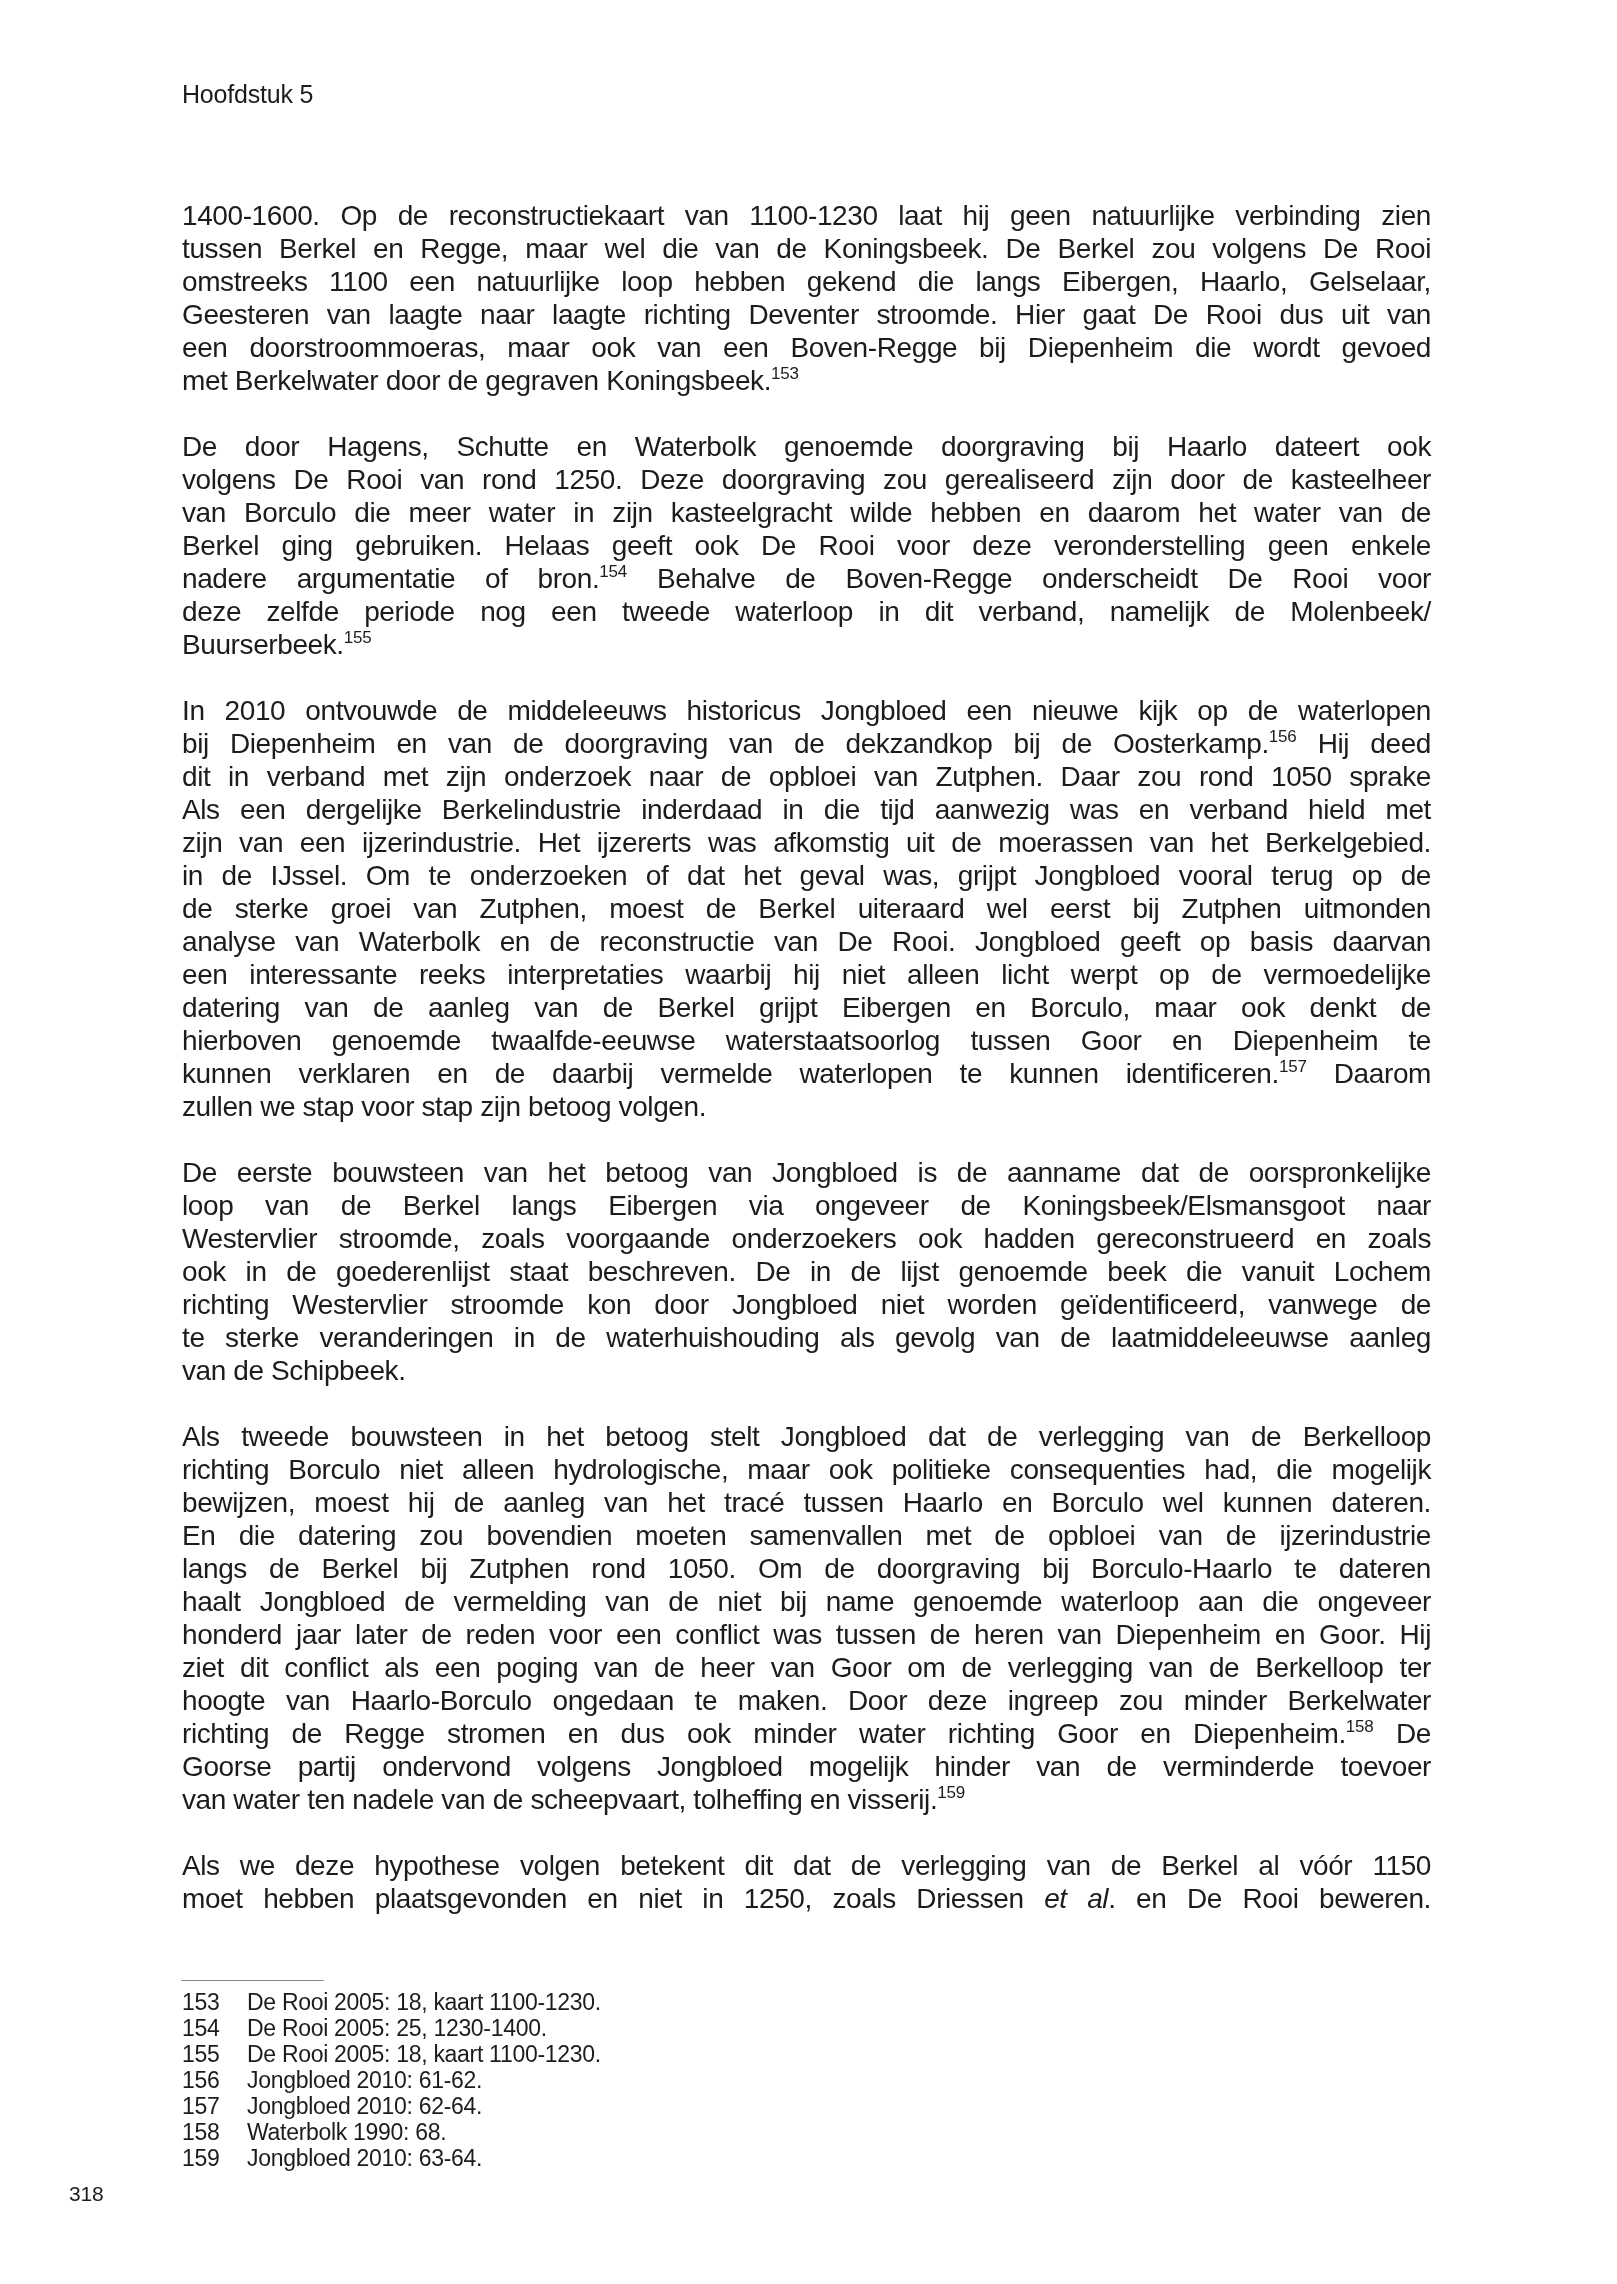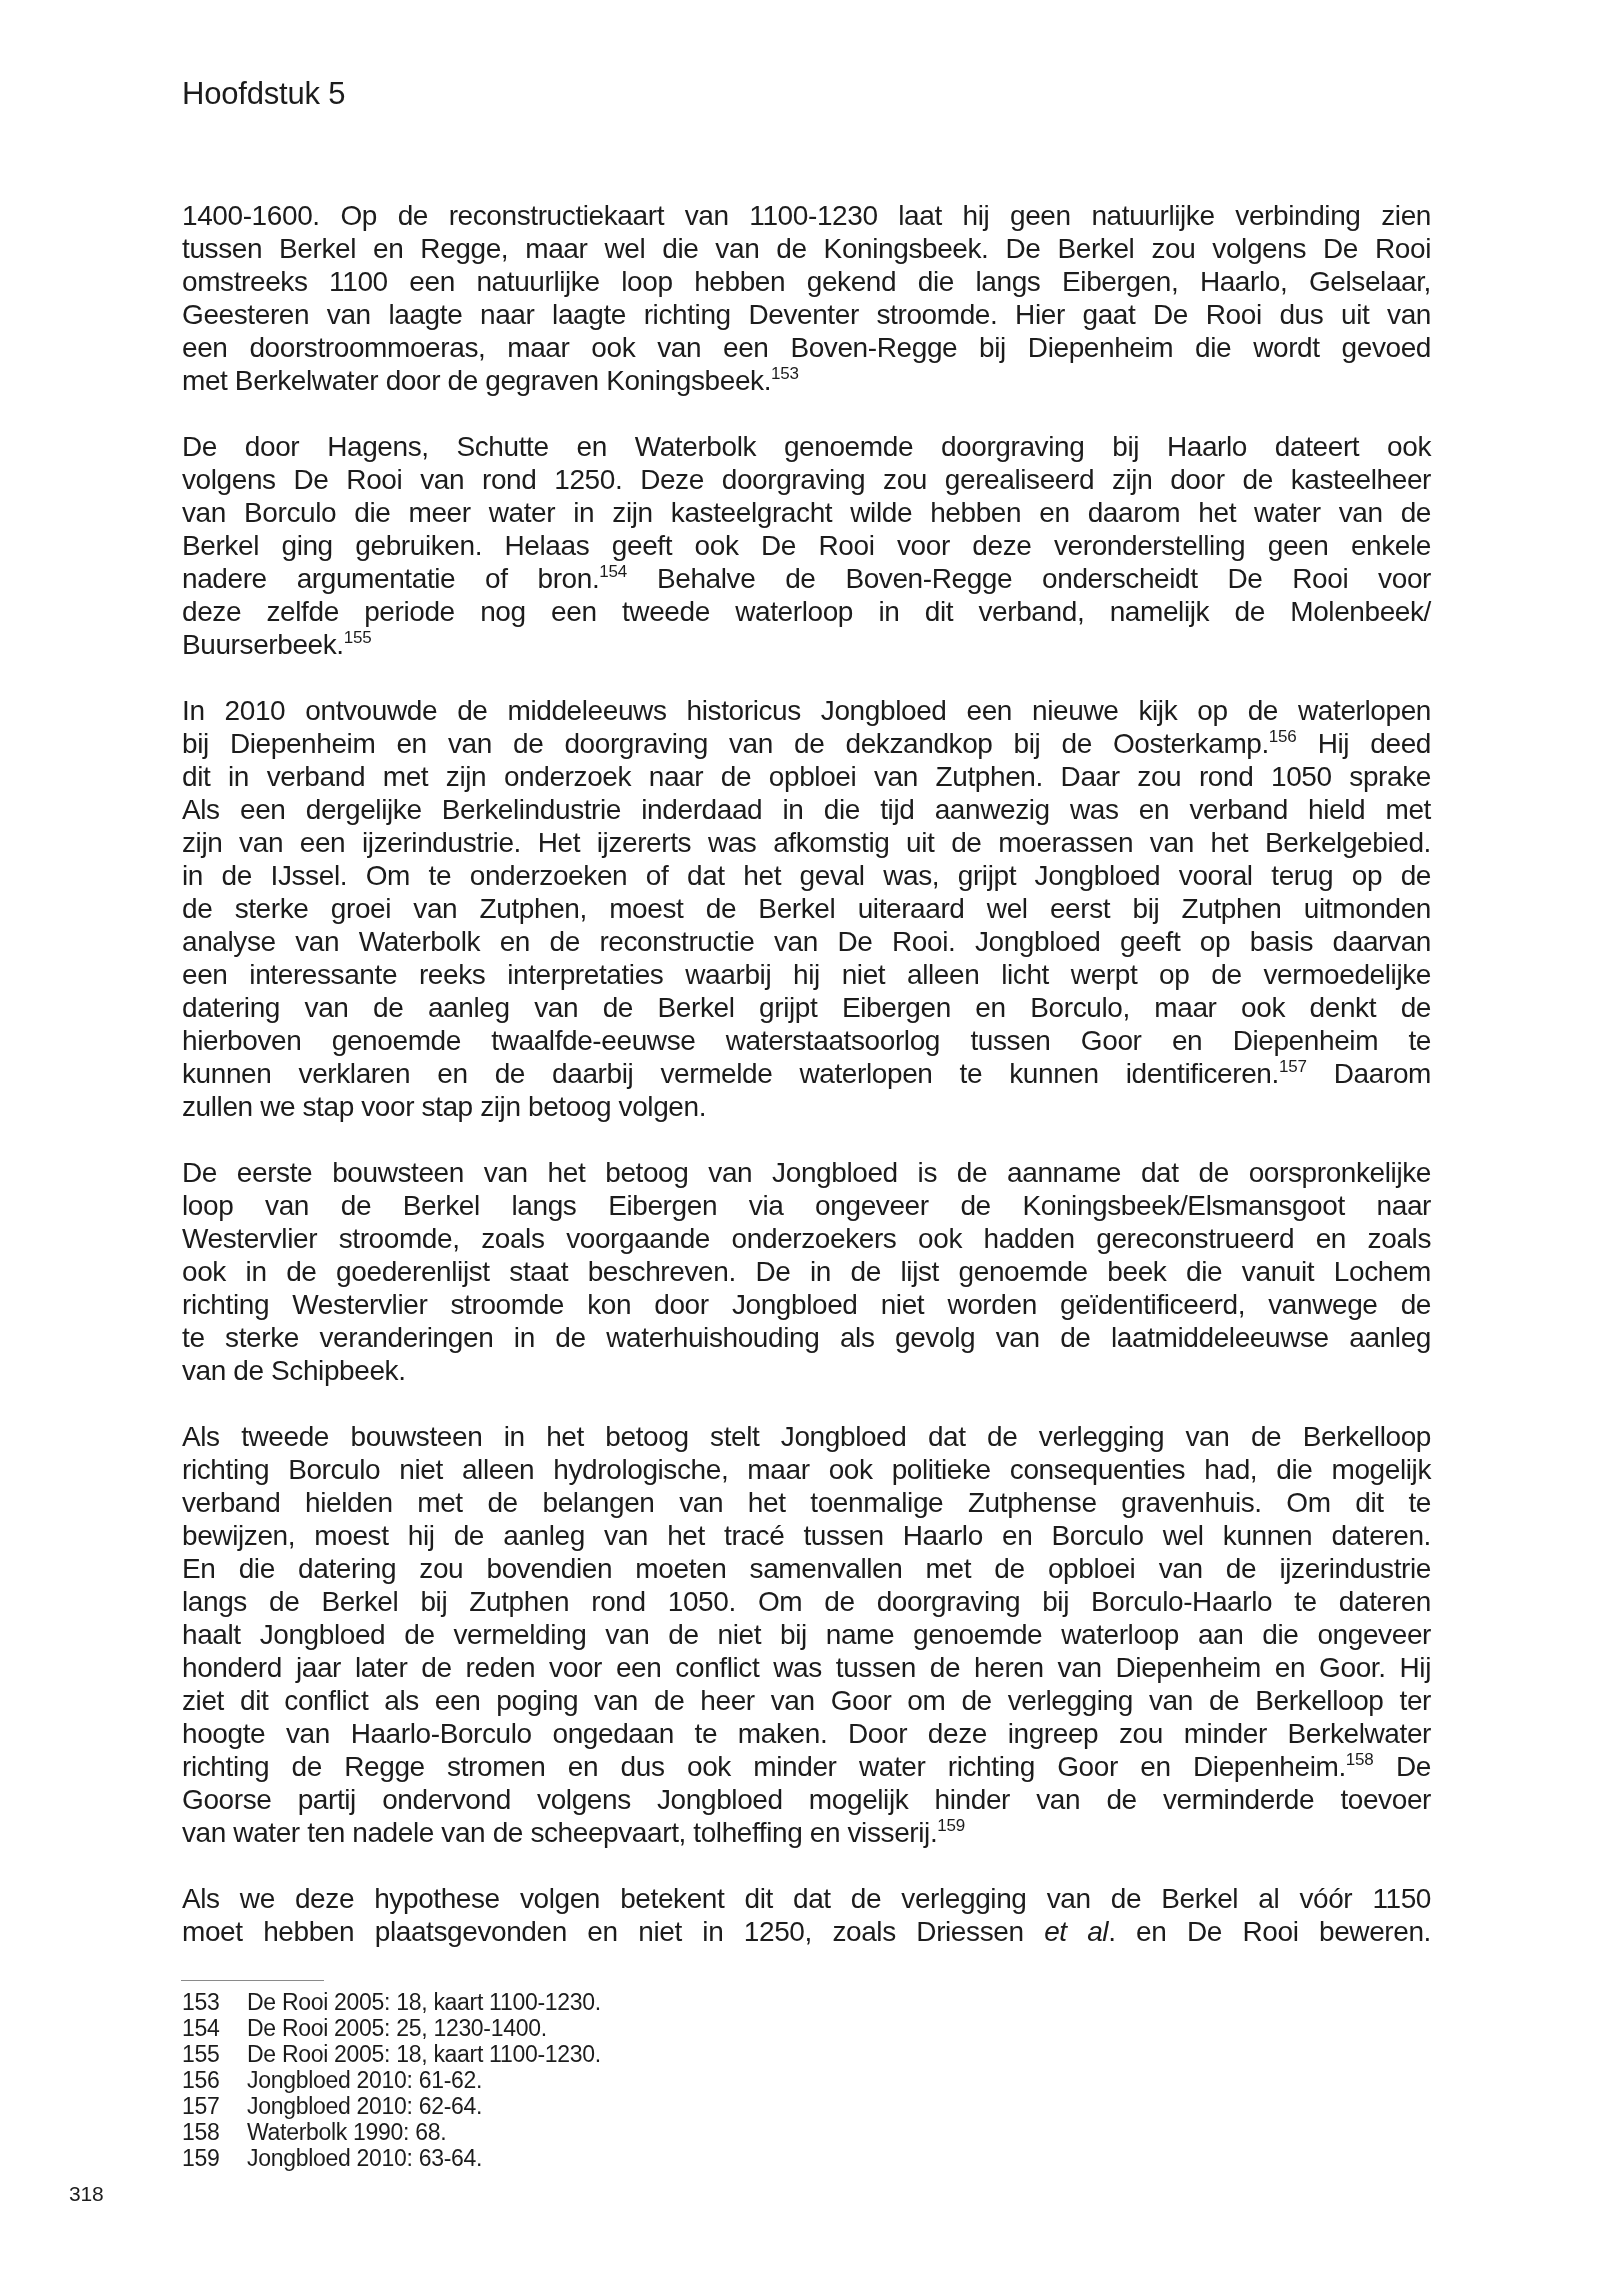--- a/index.html
+++ b/index.html
@@ -12,21 +12,21 @@
     height: 2284px;
     position: relative;
     overflow: hidden;
     color: #1c1c1c;
     font-family: "Liberation Sans", "DejaVu Sans", sans-serif;
   }
   .running-header {
     position: absolute;
     left: 182px;
     top: 79px;
-    font-size: 31px;
+    font-size: 25px;
     line-height: 30px;
     letter-spacing: -0.2px;
   }
   .body-text {
     position: absolute;
     left: 182px;
     top: 199px;
     width: 1249px;
     font-size: 28px;
     line-height: 33px;
@@ -142,21 +142,20 @@
       <div class="line"><span class="fill">loop van de Berkel langs Eibergen via ongeveer de Koningsbeek/Elsmansgoot naar</span></div>
       <div class="line"><span class="fill">Westervlier stroomde, zoals voorgaande onderzoekers ook hadden gereconstrueerd en zoals</span></div>
       <div class="line"><span class="fill">ook in de goederenlijst staat beschreven. De in de lijst genoemde beek die vanuit Lochem</span></div>
       <div class="line"><span class="fill">richting Westervlier stroomde kon door Jongbloed niet worden geïdentificeerd, vanwege de</span></div>
       <div class="line"><span class="fill">te sterke veranderingen in de waterhuishouding als gevolg van de laatmiddeleeuwse aanleg</span></div>
       <div class="line last"><span class="fill">van de Schipbeek.</span></div>
     </div>
     <div class="para">
       <div class="line"><span class="fill">Als tweede bouwsteen in het betoog stelt Jongbloed dat de verlegging van de Berkelloop</span></div>
       <div class="line"><span class="fill">richting Borculo niet alleen hydrologische, maar ook politieke consequenties had, die mogelijk</span></div>
-      <div class="line"><span class="fill">verband hielden met de belangen van het toenmalige Zutphense gravenhuis. Om dit te</span></div>
       <div class="line"><span class="fill">bewijzen, moest hij de aanleg van het tracé tussen Haarlo en Borculo wel kunnen dateren.</span></div>
       <div class="line"><span class="fill">En die datering zou bovendien moeten samenvallen met de opbloei van de ijzerindustrie</span></div>
       <div class="line"><span class="fill">langs de Berkel bij Zutphen rond 1050. Om de doorgraving bij Borculo-Haarlo te dateren</span></div>
       <div class="line"><span class="fill">haalt Jongbloed de vermelding van de niet bij name genoemde waterloop aan die ongeveer</span></div>
       <div class="line"><span class="fill">honderd jaar later de reden voor een conflict was tussen de heren van Diepenheim en Goor. Hij</span></div>
       <div class="line"><span class="fill">ziet dit conflict als een poging van de heer van Goor om de verlegging van de Berkelloop ter</span></div>
       <div class="line"><span class="fill">hoogte van Haarlo-Borculo ongedaan te maken. Door deze ingreep zou minder Berkelwater</span></div>
       <div class="line"><span class="fill">richting de Regge stromen en dus ook minder water richting Goor en Diepenheim.<sup class="fn">158</sup> De</span></div>
       <div class="line"><span class="fill">Goorse partij ondervond volgens Jongbloed mogelijk hinder van de verminderde toevoer</span></div>
       <div class="line last"><span class="fill">van water ten nadele van de scheepvaart, tolheffing en visserij.<sup class="fn">159</sup></span></div>

